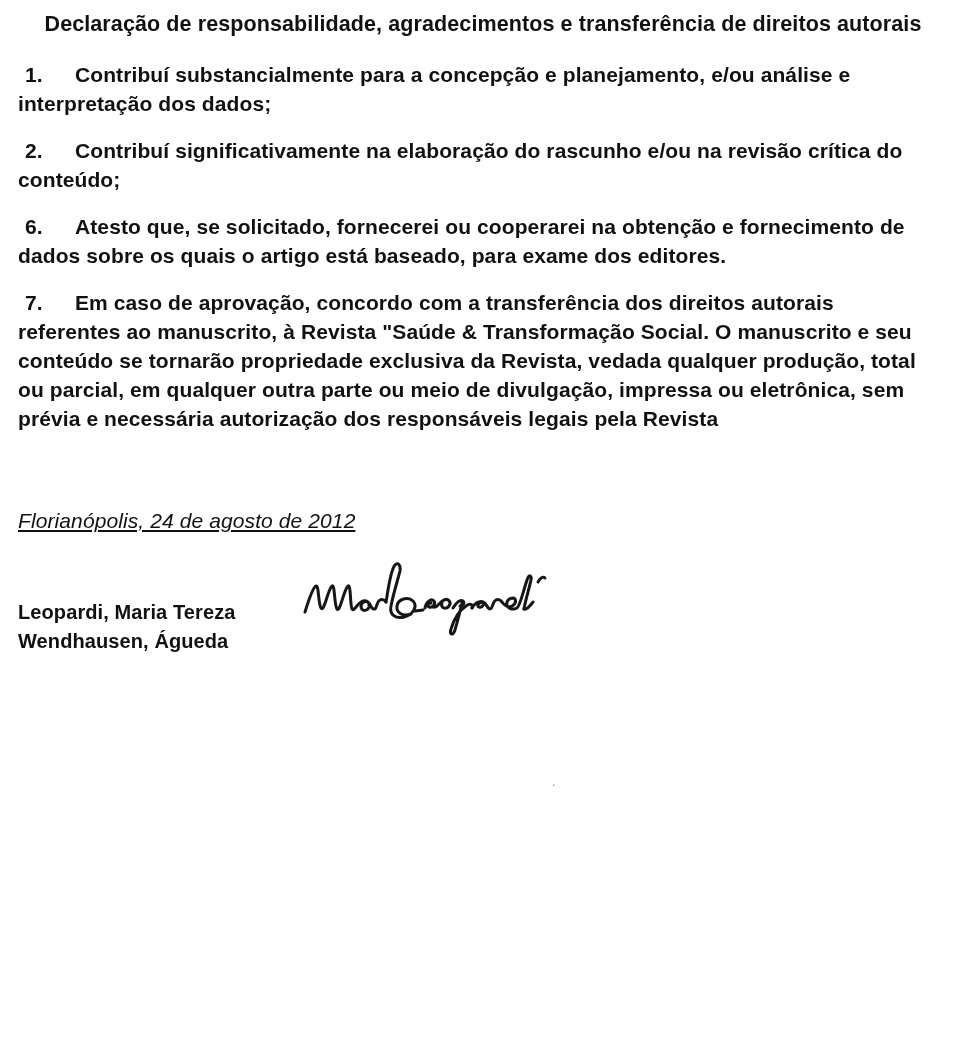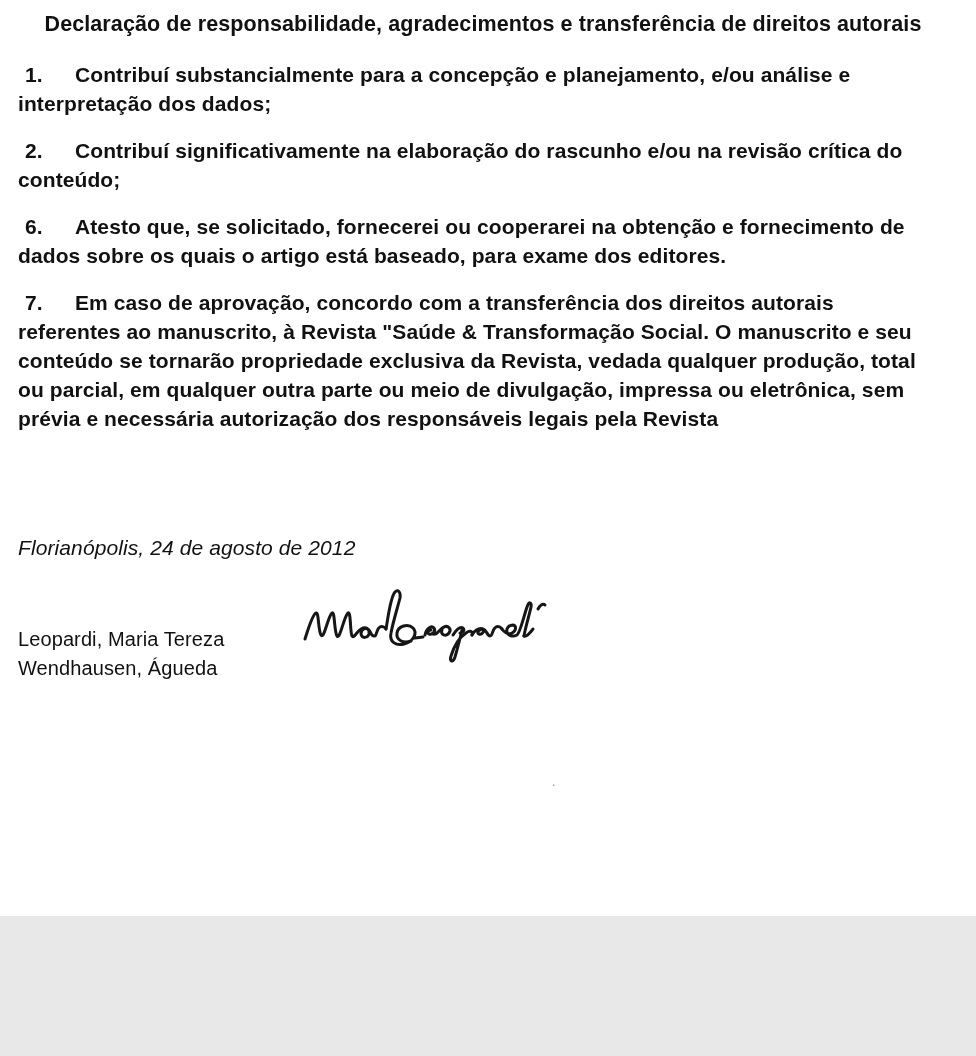--- a/index.html
+++ b/index.html
@@ -1,20 +1,20 @@
 <!DOCTYPE html>
 <html lang="pt"><head>
 <meta charset="utf-8">
 <title>Declaração de responsabilidade</title>
 <style>
   html, body { margin: 0; padding: 0; background: #e8e8e8; }
   .page {
     position: relative;
     width: 976px;
-    height: 916px;
+    height: 1056px;
     margin: 0 auto;
     background: #ffffff;
     box-sizing: border-box;
     padding: 6px 28px 0 18px;
     font-family: "Liberation Sans", sans-serif;
     font-size: 21px;
     line-height: 29px;
     letter-spacing: 0.1px;
     color: #111111;
     overflow: hidden;
@@ -32,26 +32,27 @@
   .intro { margin-top: 8px; }
   .intro .manuscript-title { font-weight: bold; }
   .item { margin-top: 18px; font-weight: bold; }
   .item .num {
     display: inline-block;
     width: 57px;
     padding-left: 7px;
     box-sizing: border-box;
   }
   .date-line {
-    margin-top: 100px;
+    margin-top: 73px;
     font-style: italic;
+    text-decoration: underline;
   }
   .sig-area { position: relative; }
   .signatory {
-    font-weight: normal;
+    font-weight: bold;
     font-size: 20px;
   }
   .signatory.first  { margin-top: 63px; }
   .signatory.second { }
   .signature-svg {
     position: absolute;
     left: 271px;
     top: -36px;   
     width: 276px;
     height: 80px;

